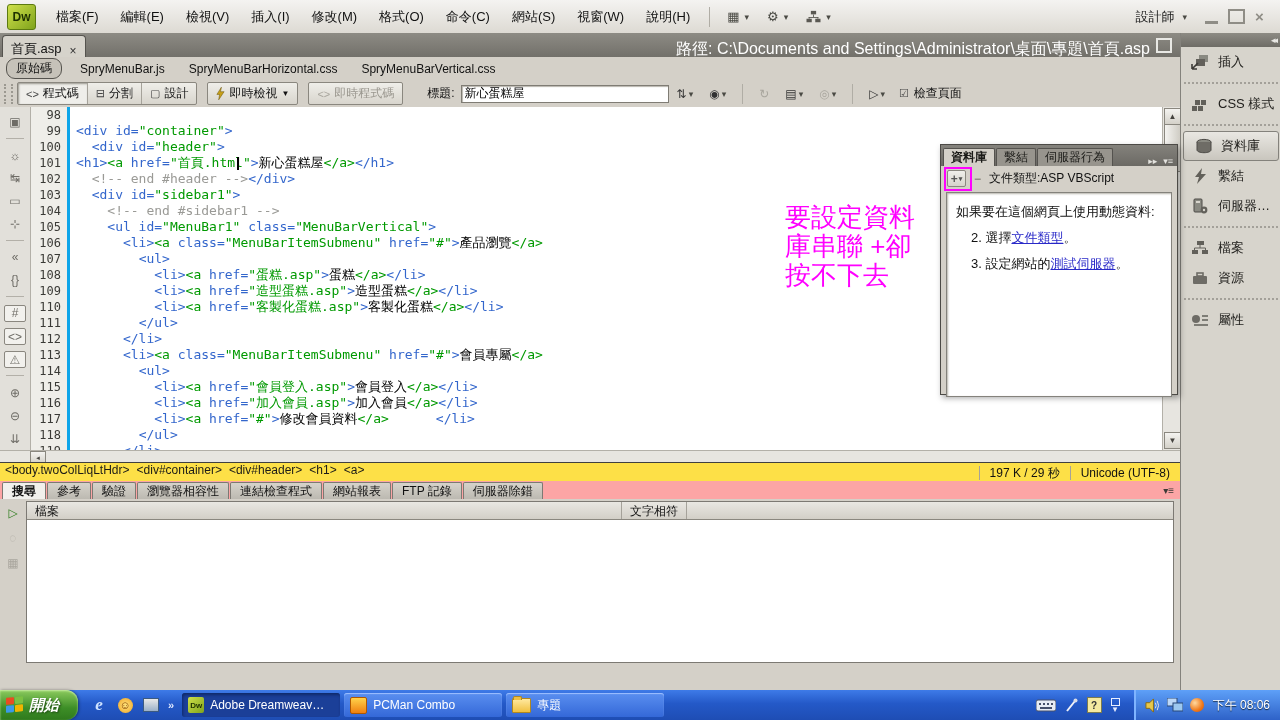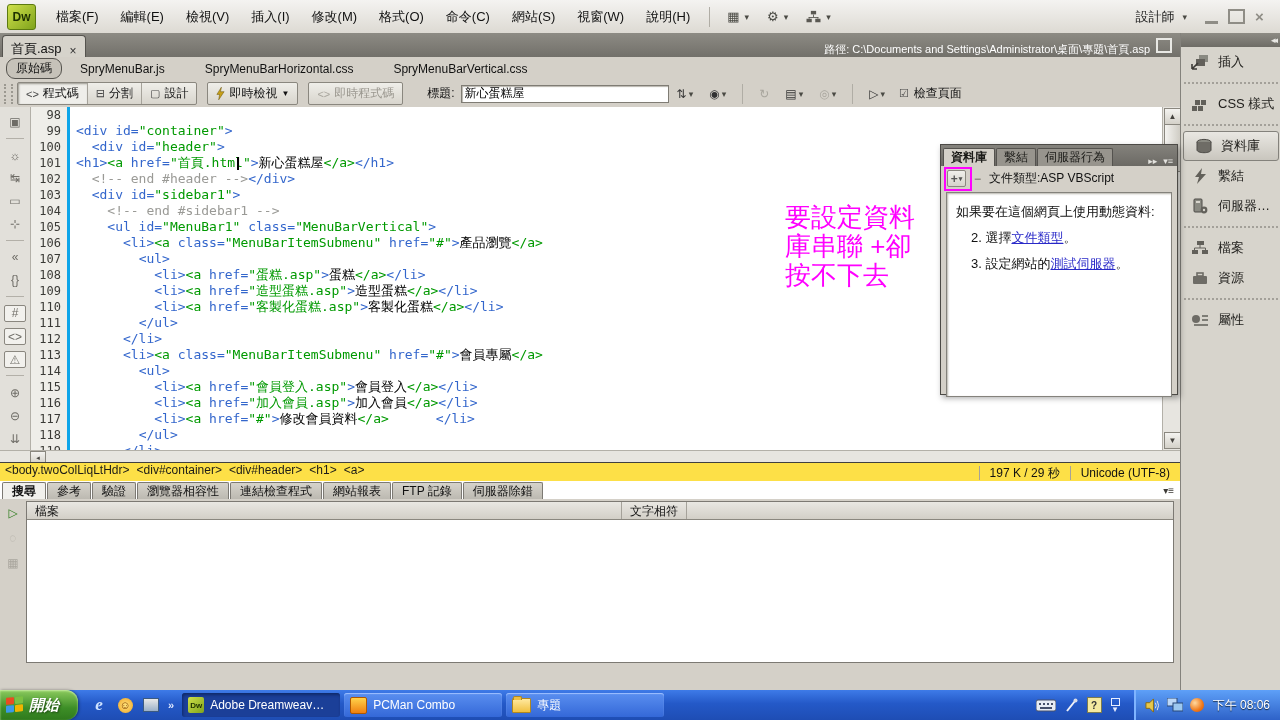--- a/index.html
+++ b/index.html
@@ -22,21 +22,21 @@
   .wb{width:13px;height:11px;position:relative}
   .wb-min{border-bottom:3px solid #8f8d86}
   .wb-restore{border:2px solid #8f8d86}
   .wb-close{color:#8f8d86;font-size:15px;line-height:11px;font-weight:bold}
 
   
   #tabbar{left:0;top:33px;width:1180px;height:24px;background:linear-gradient(#8d8b84,#72706a)}
   #doc-tab{position:absolute;left:2px;top:2px;height:22px;background:#D6D3CB;border:1px solid #55534e;border-bottom:none;
     border-radius:4px 4px 0 0;display:flex;align-items:flex-end;padding:0 8px;gap:8px}
   #doc-tab .close{color:#333;font-size:12px}
-  #doc-path{position:absolute;right:30px;top:0;height:33px;display:flex;align-items:center;color:#fff;font-size:11px}
+  #doc-path{position:absolute;right:30px;top:0;height:33px;display:flex;align-items:center;color:#fff;font-size:16px}
   #path-restore{position:absolute;right:8px;top:5px;width:12px;height:11px;border:2px solid #e8e8e4}
 
   
   #relatedbar{left:0;top:57px;width:1180px;height:23px;background:#D4D0C8;border-bottom:1px solid #6f6d67;
     display:flex;align-items:center;gap:18px;padding-left:6px}
   #src-btn{background:#c6c2b9;border:1px solid #55534e;border-radius:9px;padding:1px 9px;font-size:12px}
   .rel-file{font-size:12px;color:#111}
 
   
   #doctoolbar{left:0;top:80px;width:1180px;height:27px;background:#D4D0C8;border-bottom:1px solid #8a877f;
@@ -81,21 +81,21 @@
     border:1px solid #8a877f;font-size:7px;color:#44423e;display:flex;align-items:center;justify-content:center}
 
   
   #statusbar{left:0;top:462px;width:1180px;height:19px;background:#fde047;border-top:1px solid #404040;
     display:flex;align-items:flex-start;font-size:12px}
   #tagsel{display:flex;gap:7px;padding-left:5px;color:#1b1b18}
   #status-right{margin-left:auto;display:flex;align-items:center;height:100%}
   .st-cell{padding:0 10px;border-left:1px solid #a5a29a;height:14px;line-height:14px}
 
   
-  #resultstabs{left:0;top:481px;width:1180px;height:18px;background:#ffffff;display:flex;align-items:flex-end;padding-left:2px}
+  #resultstabs{left:0;top:481px;width:1180px;height:18px;background:#fca5a5;display:flex;align-items:flex-end;padding-left:2px}
   .rtab{font-size:12px;padding:1px 9px;margin-right:1px;background:linear-gradient(#d6d3cb,#bcb9b1);
     border:1px solid #7c7973;border-bottom:none;border-radius:2px 2px 0 0;line-height:14px}
   .rtab.active{background:#F1F0EC;font-weight:bold}
   #rtab-menu{margin-left:auto;margin-right:8px;color:#3c3a36;font-size:10px;align-self:center}
   #resultsbody{left:0;top:499px;width:1180px;height:179px;background:#D4D0C8}
   #rstrip{position:absolute;left:0;top:0;width:26px;height:179px;display:flex;flex-direction:column;align-items:center;padding-top:6px;gap:9px}
   .rs-ico{width:16px;height:16px;display:flex;align-items:center;justify-content:center;font-size:12px}
   #rtable{position:absolute;left:26px;top:2px;width:1146px;height:160px;border:1px solid #7c7973;background:#fff}
   #rheader{height:17px;background:linear-gradient(#e9e7e2,#d2cfc7);border-bottom:1px solid #8a877f;display:flex;font-size:12px}
   .rcol{padding:1px 8px;border-right:1px solid #a5a29a}
@@ -210,21 +210,21 @@
   <div id="doc-tab">
     <span>首頁.asp</span>
     <span class="close">×</span>
   </div>
   <div id="doc-path">路徑:  C:\Documents and Settings\Administrator\桌面\專題\首頁.asp</div>
   <div id="path-restore"></div>
 </div>
 
 <div id="relatedbar" class="abs">
   <span id="src-btn">原始碼</span>
-  <span id="related-files" style="display:flex;gap:40px">
+  <span id="related-files" style="display:flex;gap:24px">
       <span class="rel-file">SpryMenuBar.js</span>
       <span class="rel-file">SpryMenuBarHorizontal.css</span>
       <span class="rel-file">SpryMenuBarVertical.css</span>
     </span>
 </div>
 
 <div id="doctoolbar" class="abs">
   <span class="grip"></span>
   <div class="tb-group">
     <span class="tb-btn pressed">

